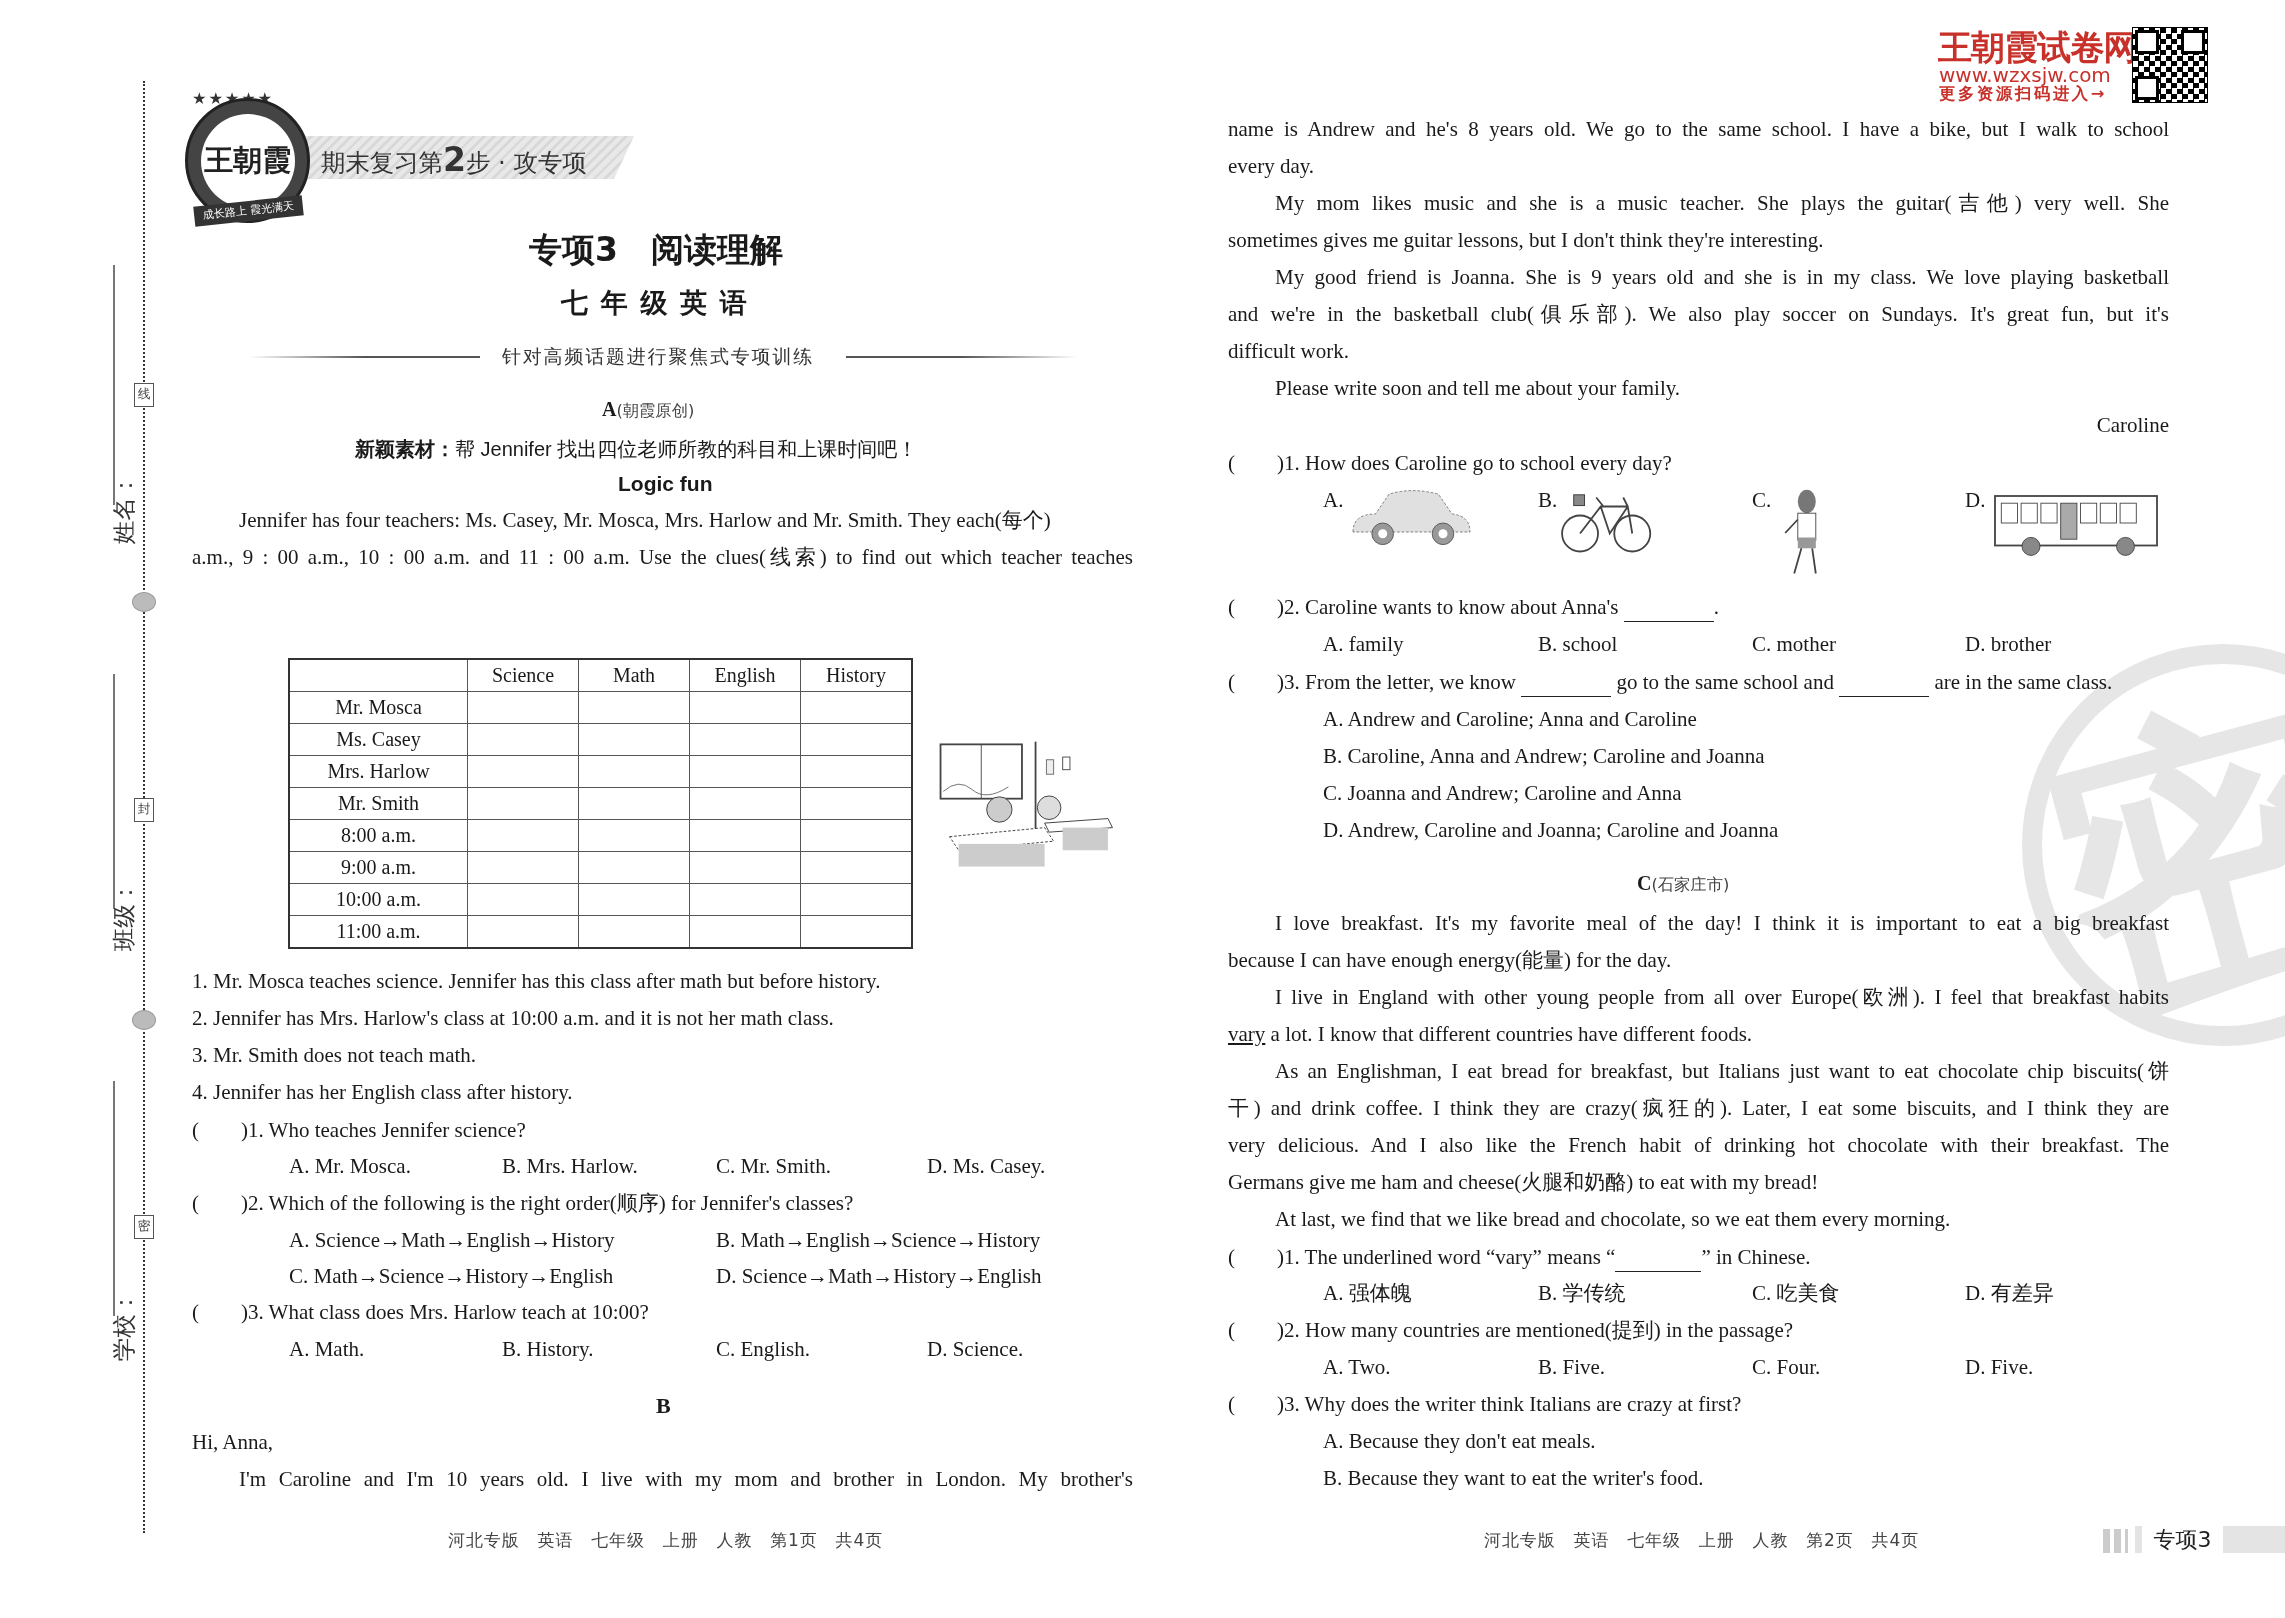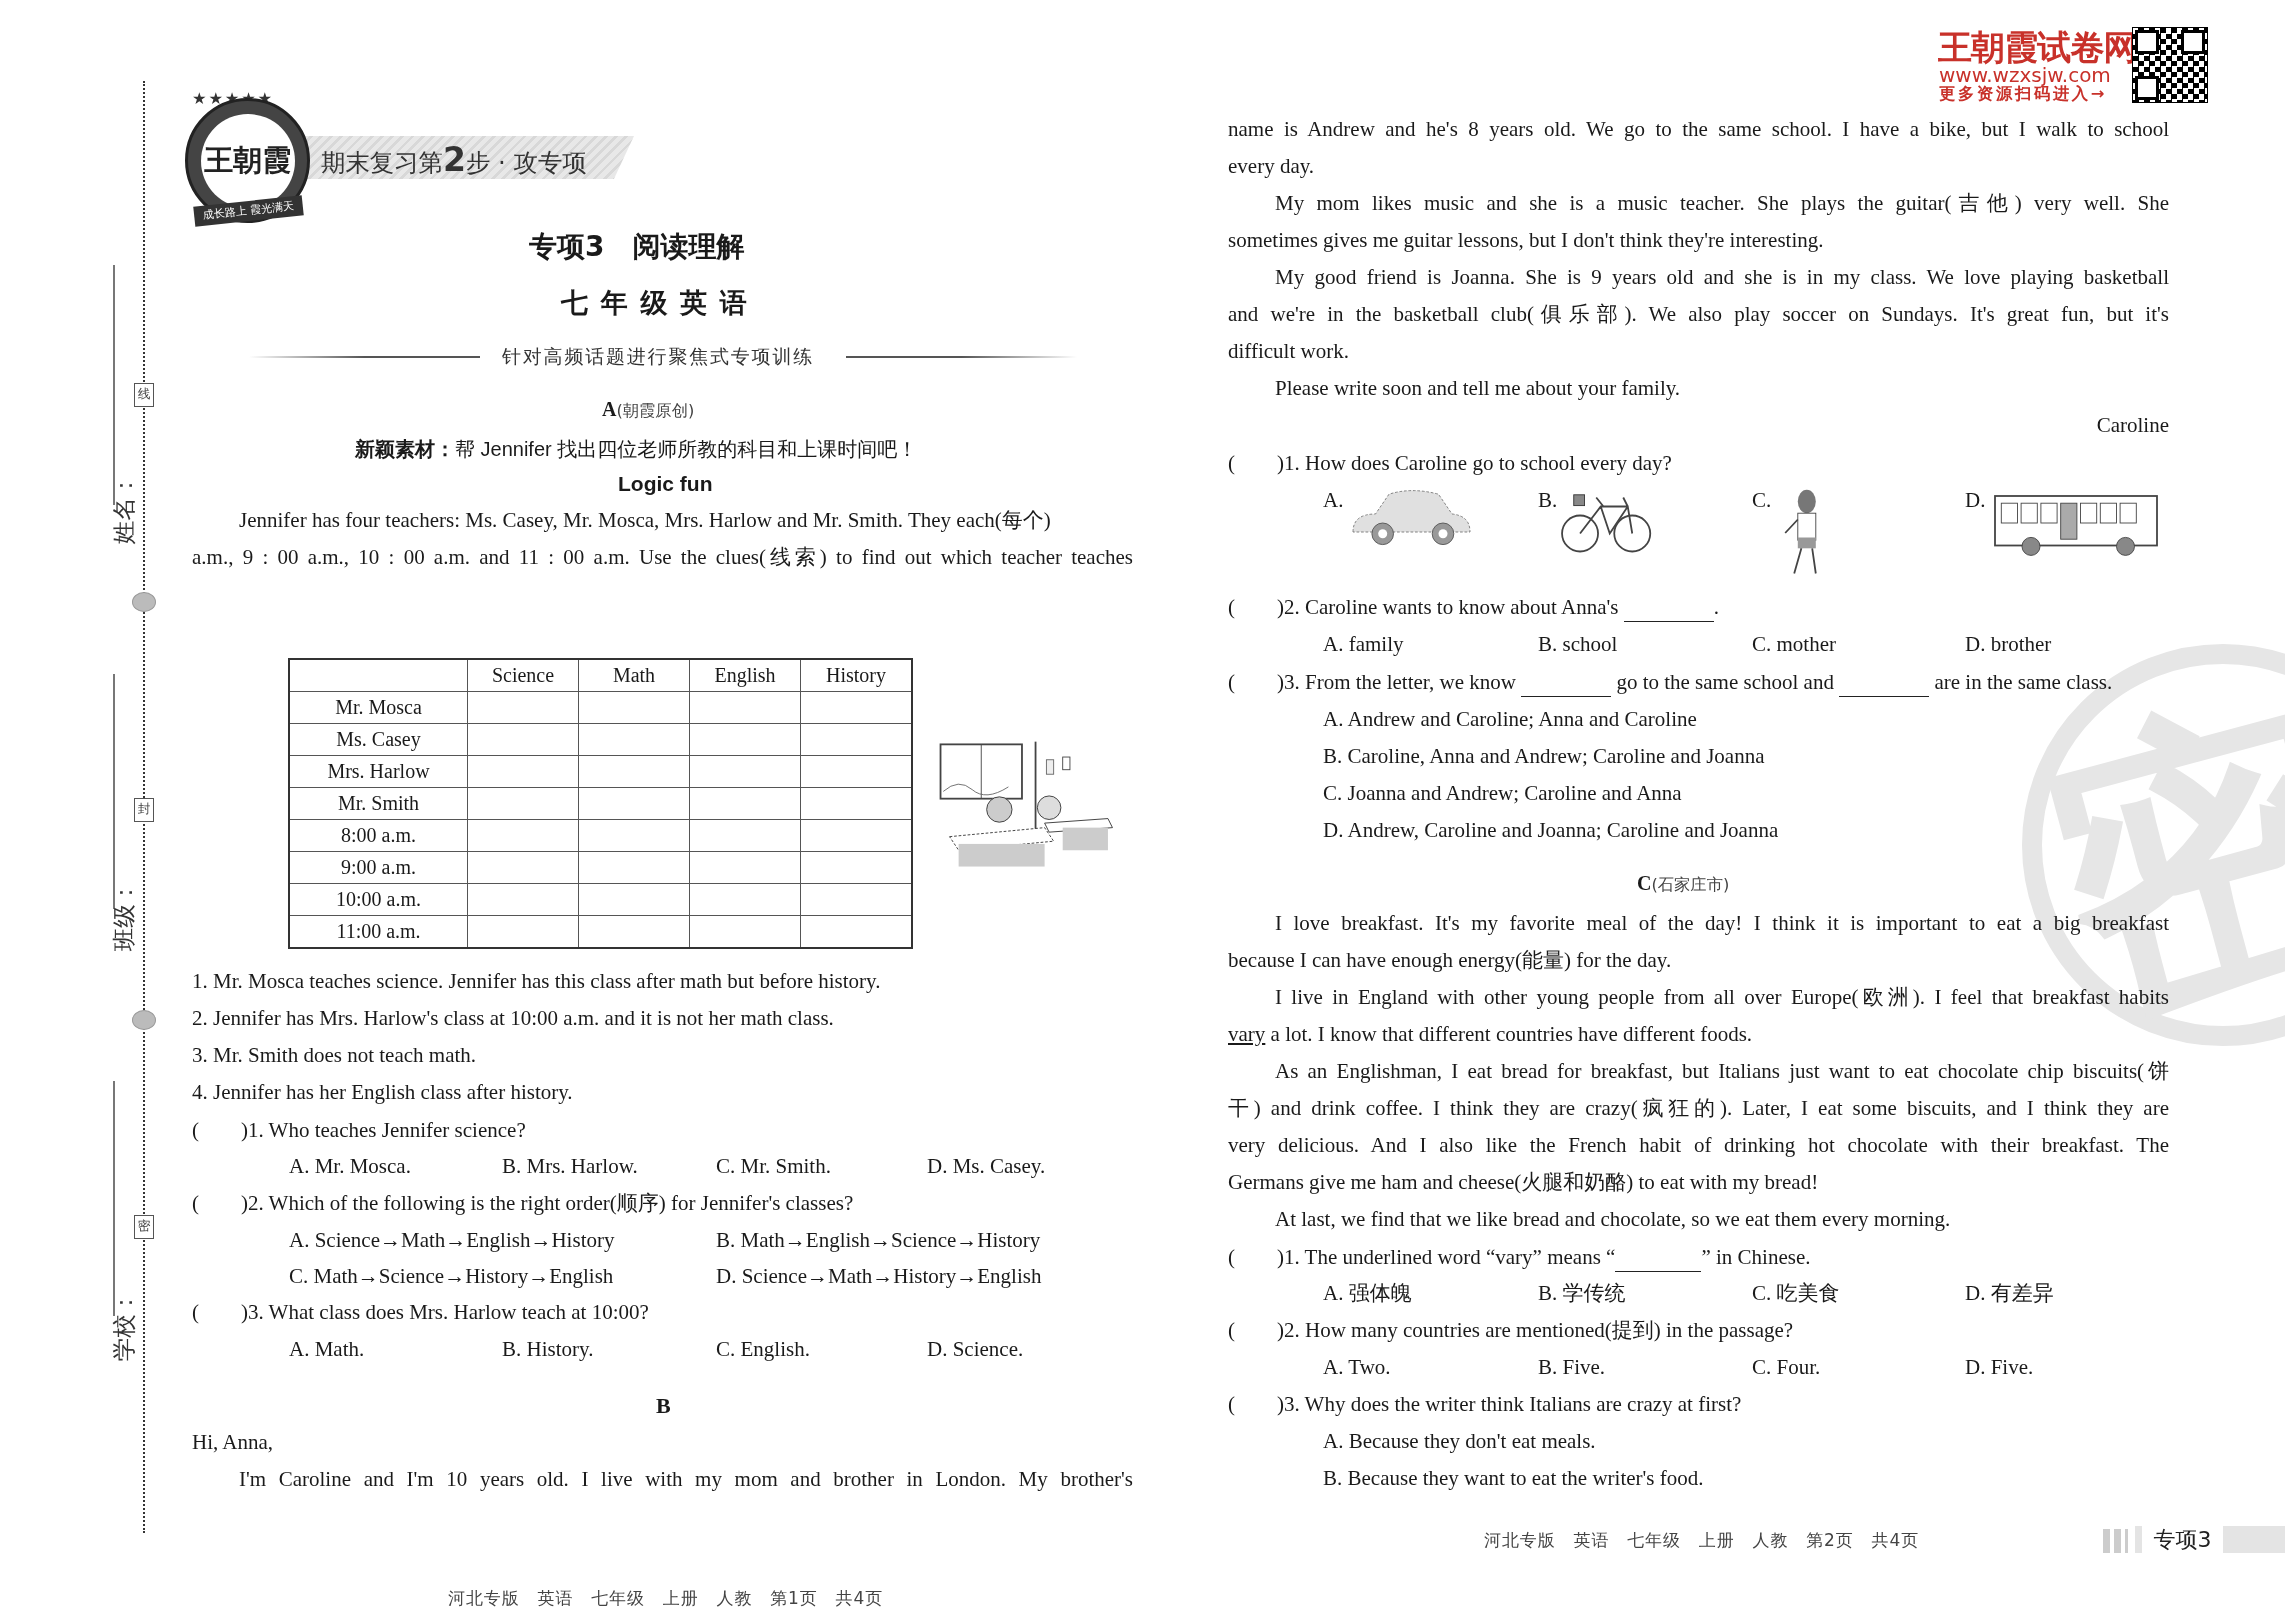--- a/index.html
+++ b/index.html
@@ -16,21 +16,21 @@
   .fieldline { position:absolute; left:113px; width:1.8px; background:#777; }
   
   .logo { position:absolute; left:185px; top:98px; width:119px; height:119px; border-radius:50%; background:#444; border:3.6px solid #222; }
   .logo-inner { position:absolute; left:12.7px; top:12.7px; width:94px; height:94px; border-radius:50%; background:#fff; display:flex; align-items:center; justify-content:center; font-size:29px; font-weight:bold; font-family:"DejaVu Serif",serif; color:#222; }
   .stars { position:absolute; left:192px; top:89px; width:109px; font-size:16.3px; color:#333; letter-spacing:1.8px; }
   .ribbon { position:absolute; left:194px; top:201px; width:109px; height:20px; background:#333; color:#fff; font-size:11px; text-align:center; line-height:20px; font-family:"DejaVu Sans",sans-serif; transform:rotate(-6deg); }
   .banner { position:absolute; left:299px; top:136px; width:335px; height:43px; background:repeating-linear-gradient(135deg,#d8d8d8 0 2.7px,#e8e8e8 2.7px 7.2px); clip-path:polygon(0 0,100% 0,94% 100%,0 100%); }
   .banner-txt { position:absolute; left:321px; top:140px; font-size:24.4px; color:#333; font-family:"DejaVu Sans",sans-serif; }
   .banner-txt b { font-size:33px; }
   
-  .h-title { font-family:"DejaVu Sans",sans-serif; font-weight:bold; font-size:28px; }
+  .h-title { font-family:"DejaVu Sans",sans-serif; font-weight:bold; font-size:33px; }
   .h-sub { font-family:"DejaVu Sans",sans-serif; font-weight:bold; font-size:27px; letter-spacing:12.7px; }
   .subline { position:absolute; top:356px; height:1.8px; background:linear-gradient(90deg,#fff,#555,#555); }
   .subline.r { background:linear-gradient(90deg,#555,#555,#fff); }
   
   table.grid { position:absolute; left:288px; top:658px; border-collapse:collapse; border:2.3px solid #333; }
   table.grid td { border:1.4px solid #555; height:31px; text-align:center; font-size:20px; padding:0; }
   table.grid td.c0 { width:177px; }
   table.grid td.cx { width:110px; }
   .para-indent { text-indent:47px; }
   .blank { display:inline-block; border-bottom:1.4px solid #222; }
@@ -220,21 +220,21 @@
 </div>
 <div class="abs txt" style="left:289px;top:1336px">A. Math.</div>
 <div class="abs txt" style="left:502px;top:1336px">B. History.</div>
 <div class="abs txt" style="left:716px;top:1336px">C. English.</div>
 <div class="abs txt" style="left:927px;top:1336px">D. Science.</div>
 
 <div class="abs" style="left:656px;top:1393px;font-size:22px;font-weight:bold">B</div>
 <div class="abs txt" style="left:192px;top:1429px">Hi, Anna,</div>
 <div class="abs txt" style="left:239px;top:1466px;width:894px;text-align:justify;text-align-last:justify">I'm Caroline and I'm 10 years old. I live with my mom and brother in London. My brother's</div>
 
-<div class="abs footer" style="left:448px;top:1587px">河北专版　英语　七年级　上册　人教　第1页　共4页</div>
+<div class="abs footer" style="left:448px;top:1529px">河北专版　英语　七年级　上册　人教　第1页　共4页</div>
 
 <div class="abs" style="left:1228px;top:116px;width:941px">
   <div class="txt" style="height:37px;text-align:justify;text-align-last:justify">name is Andrew and he's 8 years old. We go to the same school. I have a bike, but I walk to school</div>
   <div class="txt" style="height:37px">every day.</div>
   <div class="txt" style="height:37px;padding-left:47px;text-align:justify;text-align-last:justify">My mom likes music and she is a music teacher. She plays the guitar(吉他) very well. She</div>
   <div class="txt" style="height:37px">sometimes gives me guitar lessons, but I don't think they're interesting.</div>
   <div class="txt" style="height:37px;padding-left:47px;text-align:justify;text-align-last:justify">My good friend is Joanna. She is 9 years old and she is in my class. We love playing basketball</div>
   <div class="txt" style="height:37px;text-align:justify;text-align-last:justify">and we're in the basketball club(俱乐部). We also play soccer on Sundays. It's great fun, but it's</div>
   <div class="txt" style="height:37px">difficult work.</div>
   <div class="txt" style="height:37px;padding-left:47px">Please write soon and tell me about your family.</div>

